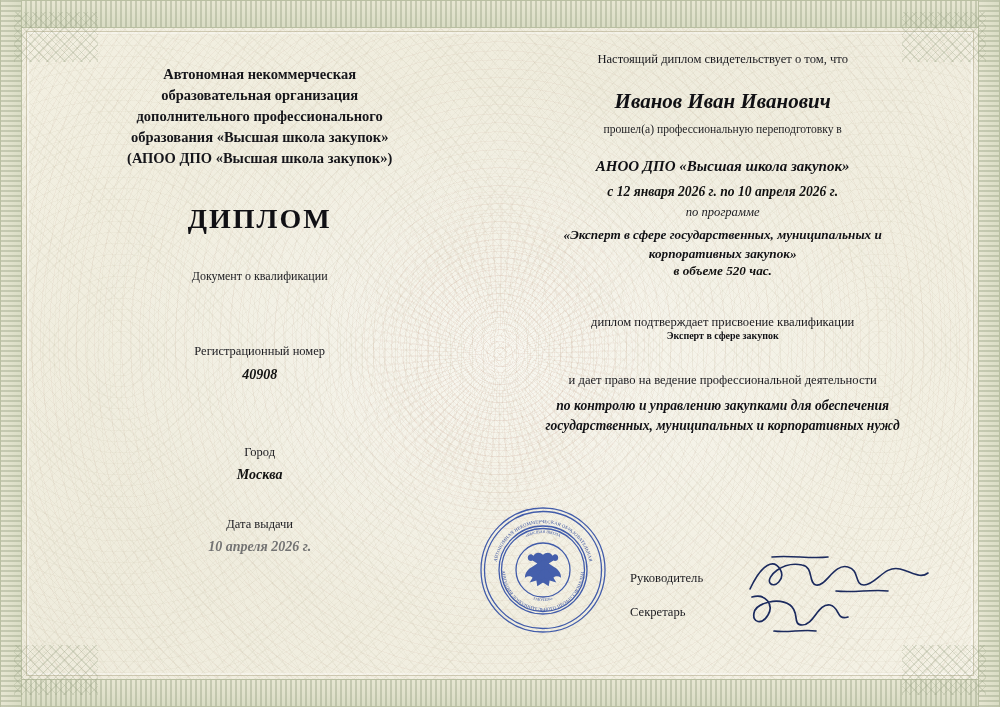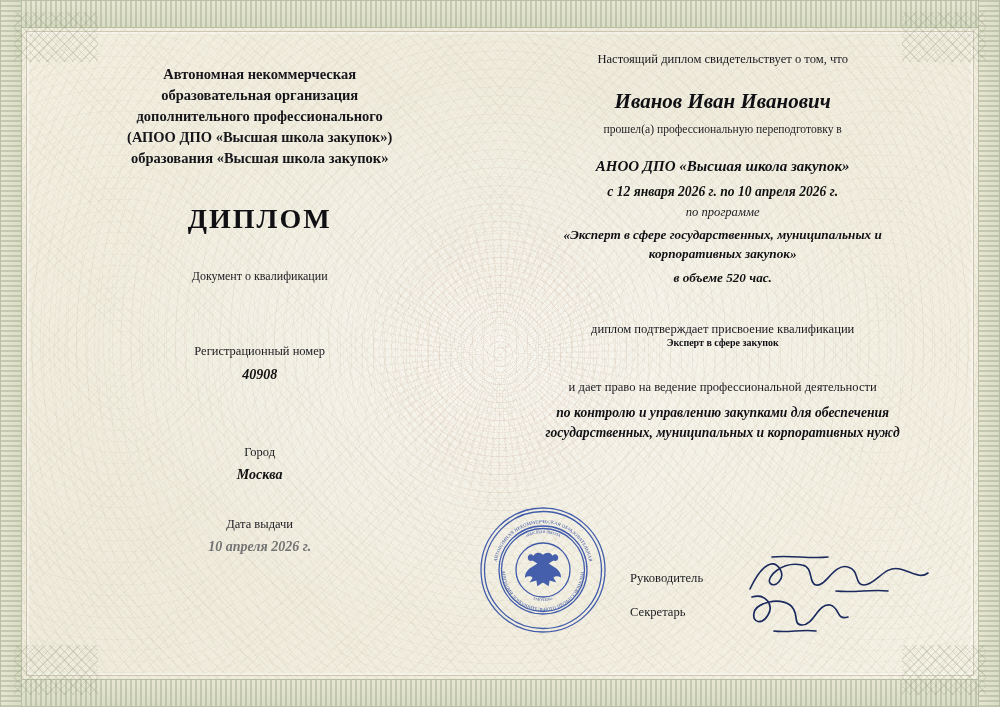--- a/index.html
+++ b/index.html
@@ -210,21 +210,20 @@
     font-style: italic;
     color: #101014;
     margin-top: 6px;
     line-height: 1.42;
   }
   .r-volume {
     font-size: 13.2px;
     font-weight: bold;
     font-style: italic;
     color: #111;
-    margin-top: 7px;
   }
   .r-conf { font-size: 12.6px; color: #1b1b20; margin-top: 36px; }
   .r-qual {
     font-size: 10px;
     font-weight: bold;
     color: #101014;
   }
   .r-right { font-size: 12.6px; color: #1b1b20; margin-top: 32px; }
   .r-activity {
     font-size: 13.6px;
@@ -287,22 +286,22 @@
   <div class="corner-orn c-bl"></div>
   <div class="corner-orn c-br"></div>
 
   <div class="content">
 
     <div class="col-left ctr">
       <div class="org-name">
         <div>Автономная некоммерческая</div>
         <div>образовательная организация</div>
         <div>дополнительного профессионального</div>
+        <div>образования «Высшая школа закупок»</div>
         <div>(АПОО ДПО «Высшая школа закупок»)</div>
-        <div>образования «Высшая школа закупок»</div>
       </div>
 
       <div class="diploma-word">ДИПЛОМ</div>
 
 
       <div class="qual-doc">Документ о квалификации</div>
 
       <div class="reg-label">Регистрационный номер</div>
       <div class="reg-value">40908</div>
 

